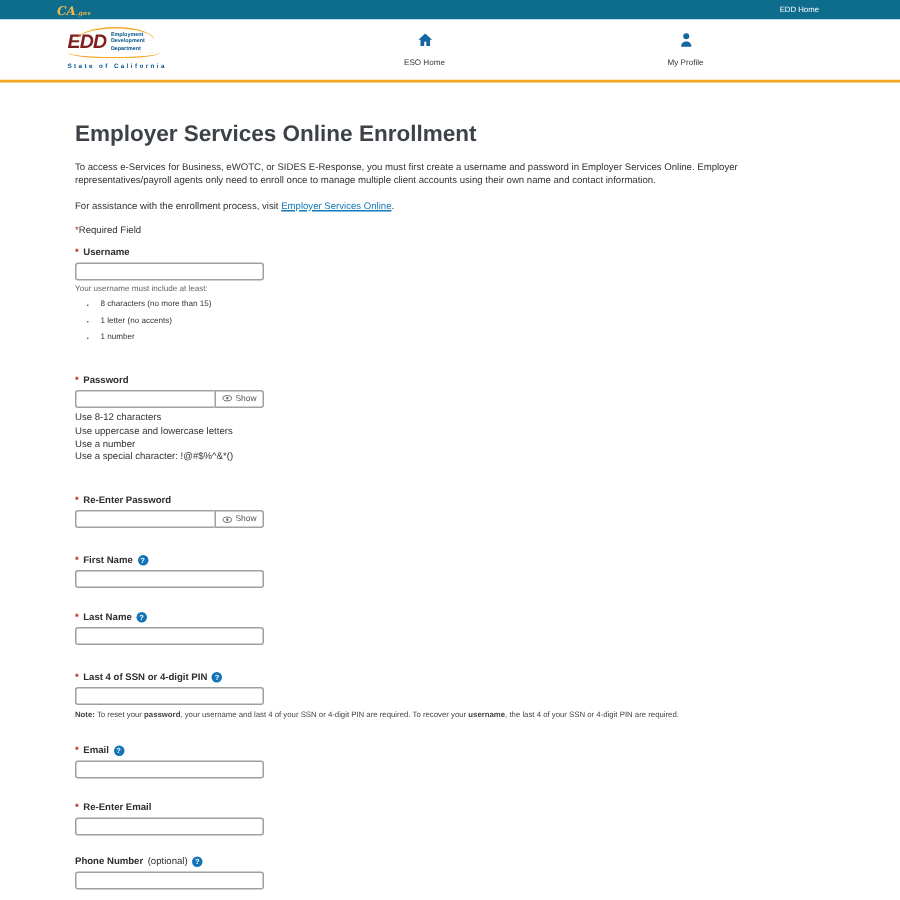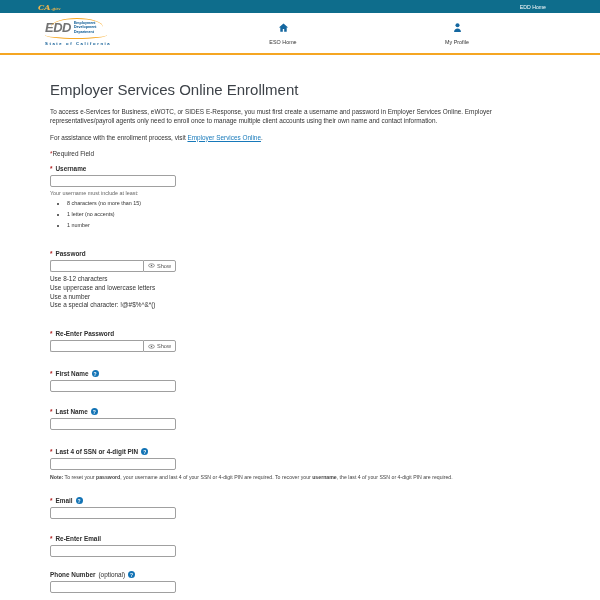--- a/index.html
+++ b/index.html
@@ -11,40 +11,40 @@
             justify-content:space-between; padding:0 54px 0 38px; }
   .ca-logo { color:#f0b64c; font-family:"DejaVu Serif", serif; font-style:italic;
              font-weight:bold; font-size:8px; line-height:1; cursor:pointer; }
   .ca-logo .gov { font-size:4px; letter-spacing:.3px; }
   .topbar-link { color:#fff; font-size:5.2px; text-decoration:none; cursor:pointer; }
 
   
   .header { height:40px; position:relative; background:#fff; }
   .edd-logo { position:absolute; left:45px; top:4px; width:84px; height:32px; cursor:pointer; }
   .edd-row { display:flex; align-items:center; gap:3px; margin-top:4px; }
-  .edd-text { font-size:13px; font-weight:bold; font-style:italic; color:#737373;
+  .edd-text { font-size:13px; font-weight:bold; font-style:italic; color:#7f1d1d;
               line-height:1; letter-spacing:-.5px; }
   .edd-dept { display:flex; flex-direction:column; }
   .edd-dept span { font-size:3.6px; font-weight:bold; color:#00538f; line-height:1.25; }
   .edd-arc-top { position:absolute; left:6px; top:1px; width:52px; height:9px;
                  border-top:1.6px solid #f7a824; border-radius:50% 50% 0 0 / 100% 100% 0 0; }
   .edd-arc-bot { position:absolute; left:0; top:18px; width:62px; height:4px;
                  border-bottom:1.6px solid #f7a824; border-radius:0 0 50% 50% / 0 0 100% 100%; }
   .edd-state { margin-top:7px; font-size:4.2px; font-weight:bold; color:#00538f;
                letter-spacing:1.6px; }
   .nav-item { position:absolute; top:6px; width:72px; text-align:center; cursor:pointer; }
   .nav-eso { left:247px; } .nav-profile { left:421px; }
   .nav-item svg { width:11px; height:11px; display:inline-block; }
   .nav-label { display:block; font-size:5.4px; color:#333; margin-top:2px; }
 
   .gold-rule { height:2px; background:#f5a623; }
 
   
   .content { padding:0 50px; }
-  h1 { margin-top:26px; font-size:15px; font-weight:400; color:#3d4248; }
+  h1 { margin-top:26px; font-size:15px; font-weight:700; color:#3d4248; }
   .intro { margin-top:9px; font-size:6.4px; line-height:1.45; color:#333; max-width:505px; }
   .assist { margin-top:8px; font-size:6.4px; color:#333; }
   .assist a { color:#1779ba; text-decoration:underline; cursor:pointer; }
   .required-note { margin-top:9px; font-size:6.4px; color:#333; }
   .req { color:#b22222; }
 
   .glabel { font-size:6.4px; font-weight:bold; color:#2d2d2d; display:flex;
             align-items:center; gap:3px; }
   .optional { font-weight:normal; }
   .help { width:7px; height:7px; border-radius:50%; background:#1273b5; color:#fff;

